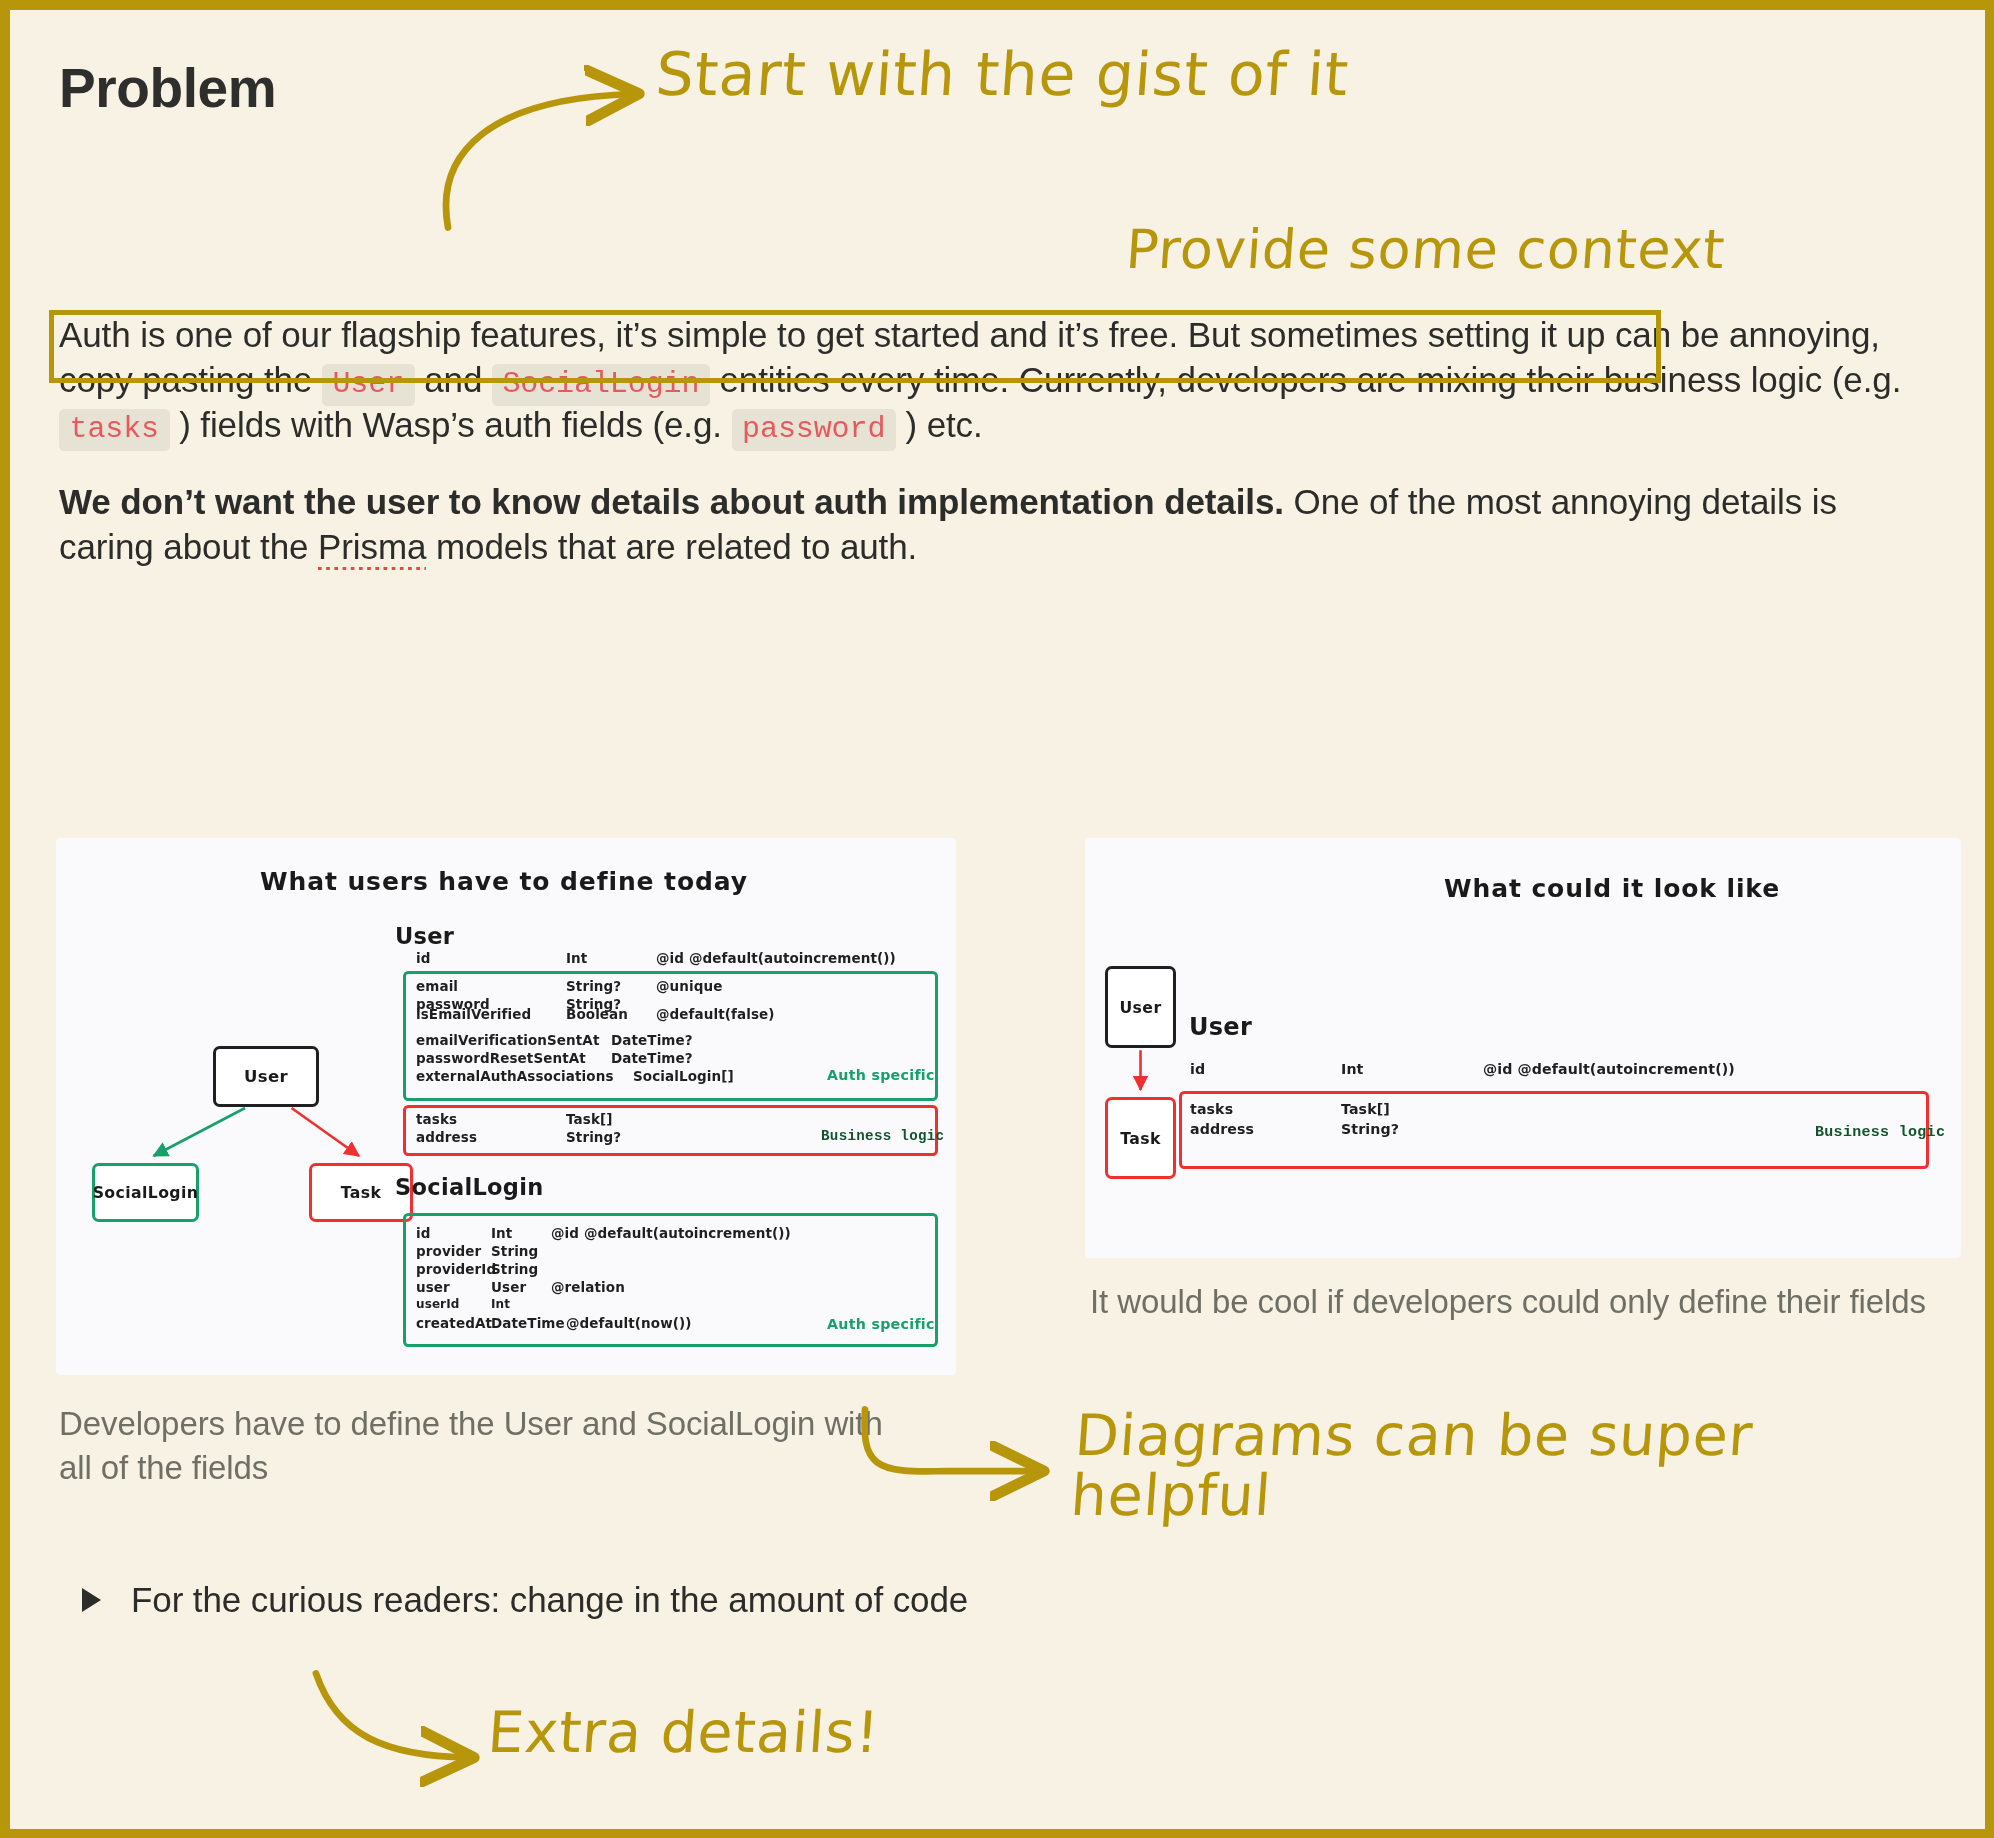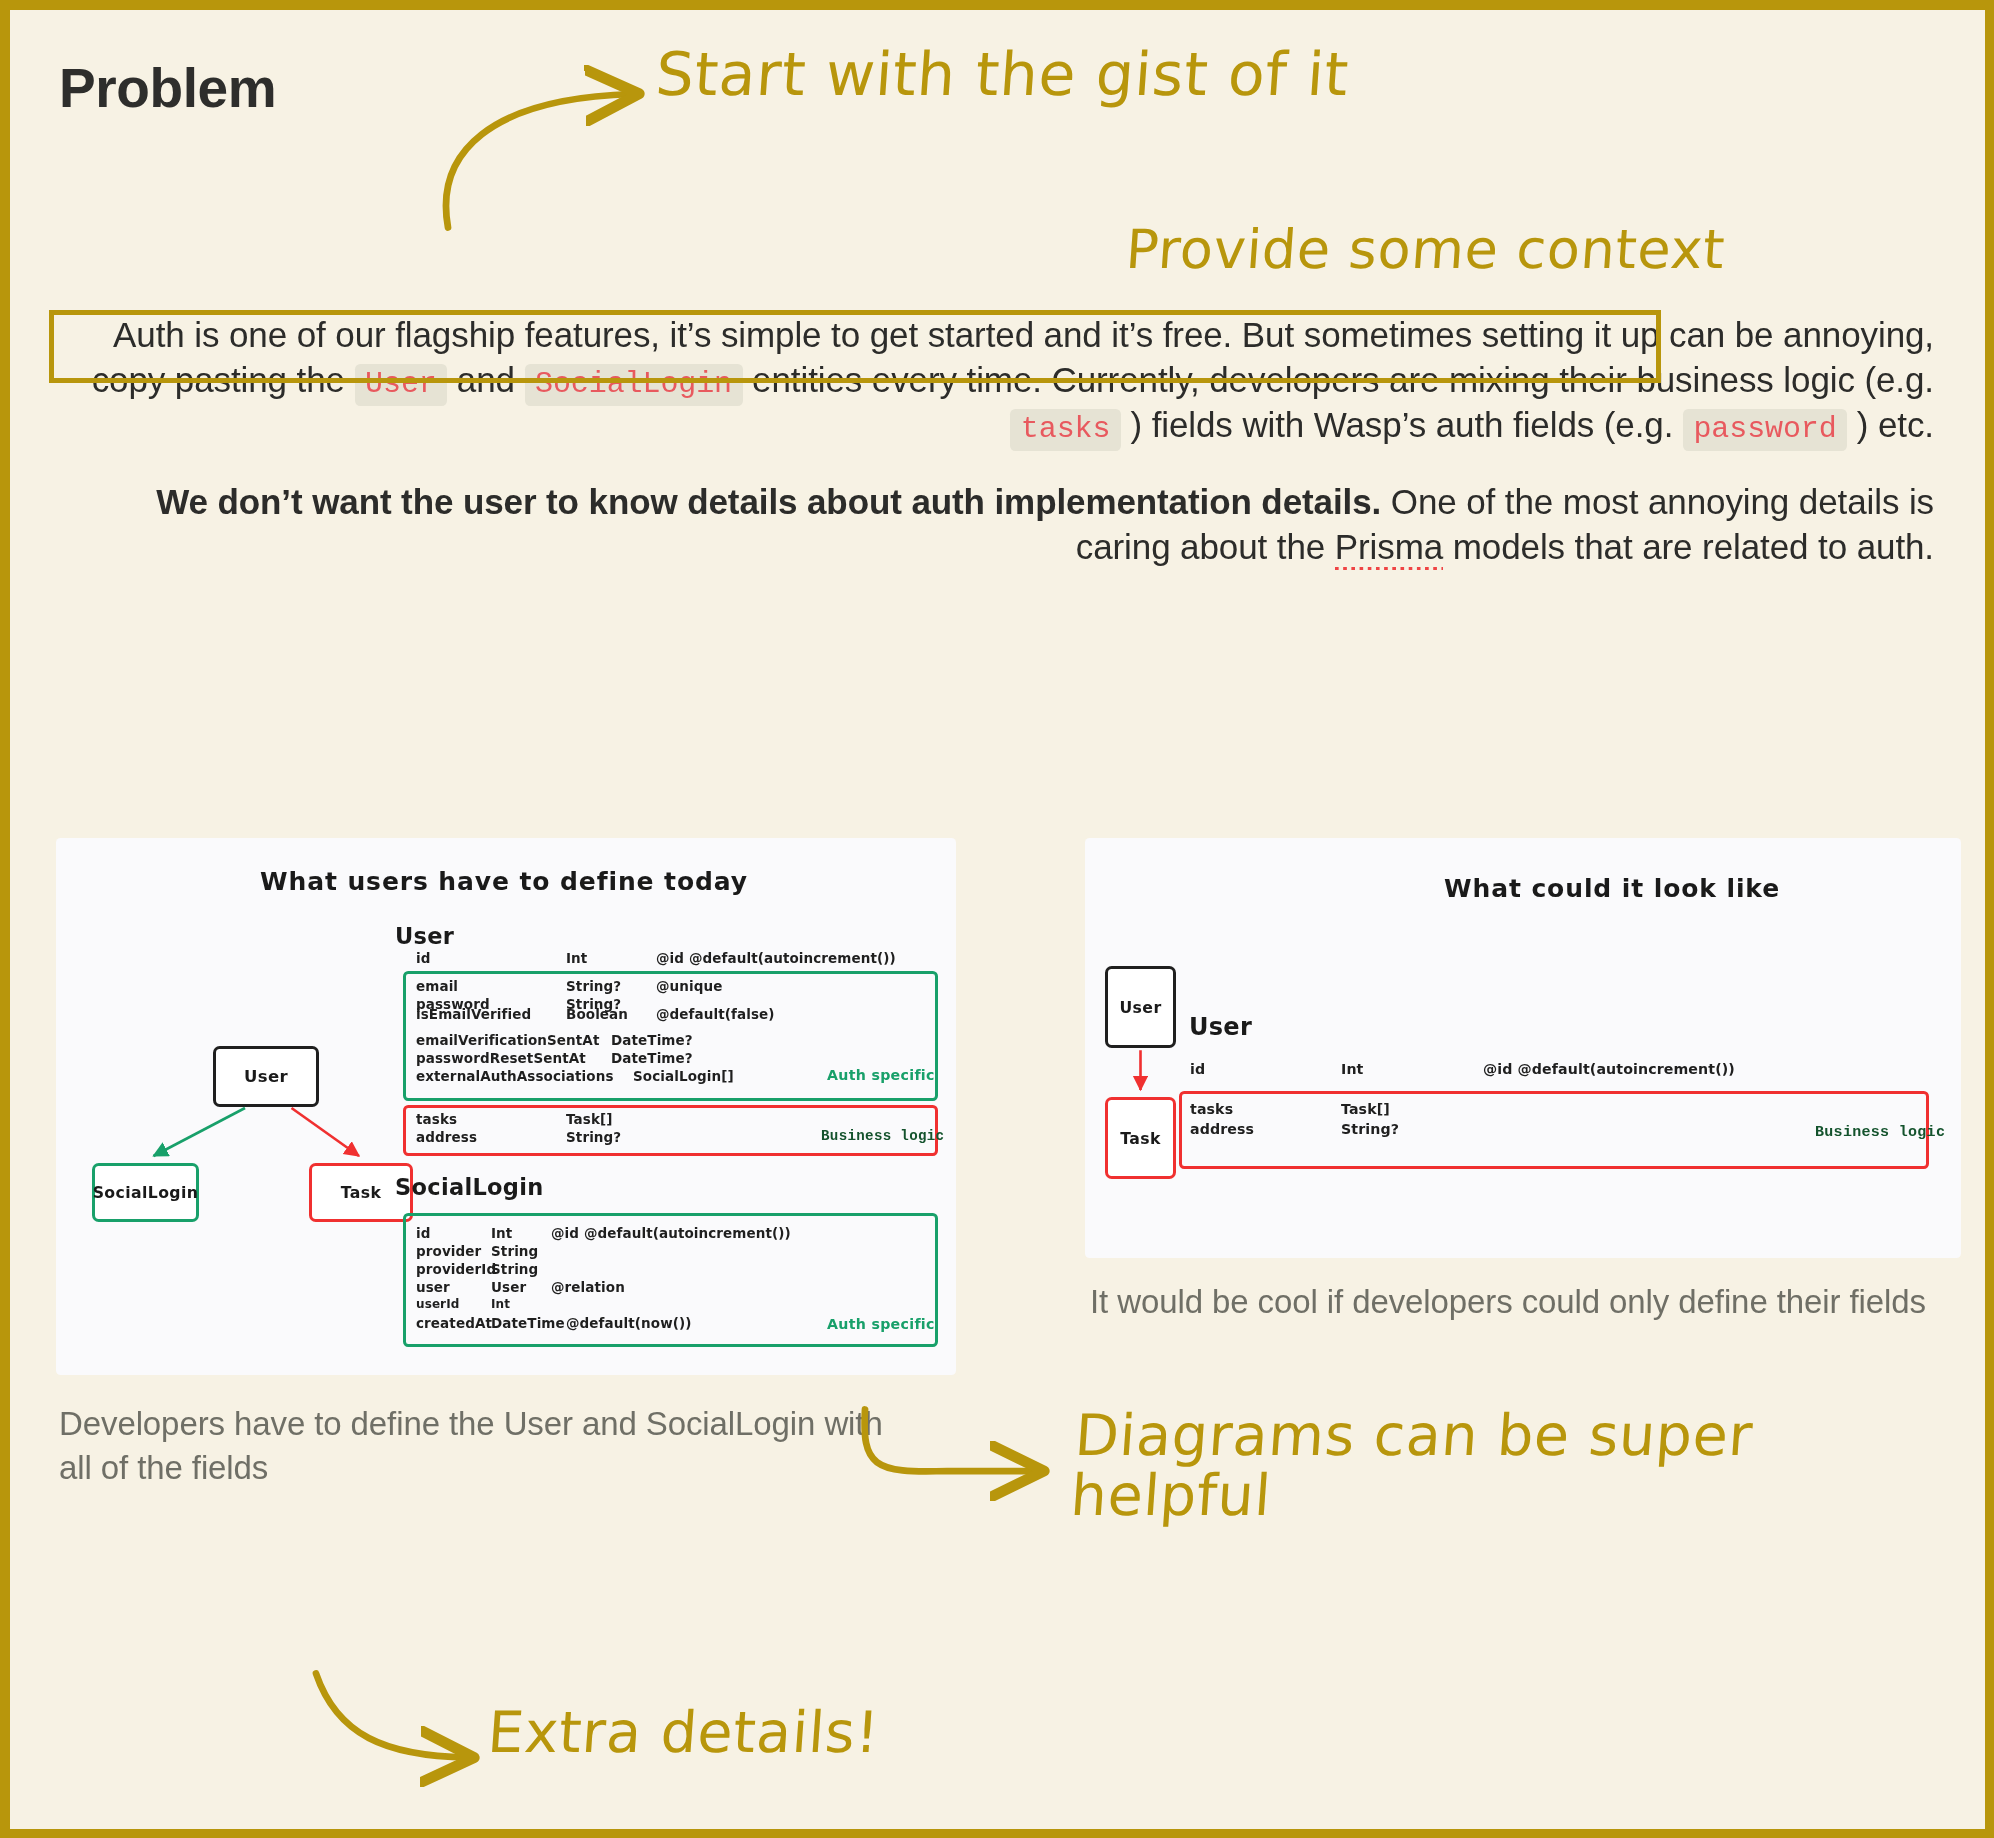--- a/index.html
+++ b/index.html
@@ -40,21 +40,20 @@
     color: #2e2e2c;
     letter-spacing: -0.2px;
   }
 
   
   .body-block {
     position: absolute;
     left: 49px;
     top: 303px;
     width: 1875px;
-    text-align: right;
   }
 
   .para {
     font-size: 35px;
     line-height: 1.28;
     color: #2c2c2a;
     letter-spacing: -0.1px;
   }
 
   .para.p2 { margin-top: 31.5px; }
@@ -301,20 +300,24 @@
 
     <div class="field-row" style="left:105px; top:263px; font-size:14.2px;"><span style="display:inline-block;width:151px">tasks</span><span style="display:inline-block;width:142px">Task[]</span><span></span></div>
     <div class="field-row" style="left:105px; top:283px; font-size:14.2px;"><span style="display:inline-block;width:151px">address</span><span style="display:inline-block;width:142px">String?</span><span></span></div>
 
     <div class="group-tag red" style="left:710px; top:286px; font-size:15px;">Business logic</div>
   </div>
 
   <div class="caption" id="caption-left">Developers have to define the User and SocialLogin with all of the fields</div>
   <div class="caption" id="caption-right">It would be cool if developers could only define their fields</div>
 
+  <div class="collapsible">
+    <span class="tri"></span>
+    <span class="collapsible-label">For the curious readers: change in the amount of code</span>
+  </div>
 
   <div class="hand" id="hw-1">Start with the gist of it</div>
   <div class="hand" id="hw-2">Provide some context</div>
   <div class="hand" id="hw-3">Diagrams can be super helpful</div>
   <div class="hand" id="hw-4">Extra details!</div>
 
   <svg class="anno" style="left:0; top:0; width:1995px; height:1839px;" viewBox="0 0 2660 2452" width="1995" height="1839">
     <defs>
       <marker id="hwArrow" markerWidth="9" markerHeight="9" refX="7" refY="4.5" orient="auto">
         <path d="M0,0.6 L8,4.5 L0,8.4" fill="none" stroke="#b8960c" stroke-width="1.6" stroke-linecap="round" stroke-linejoin="round"></path>

